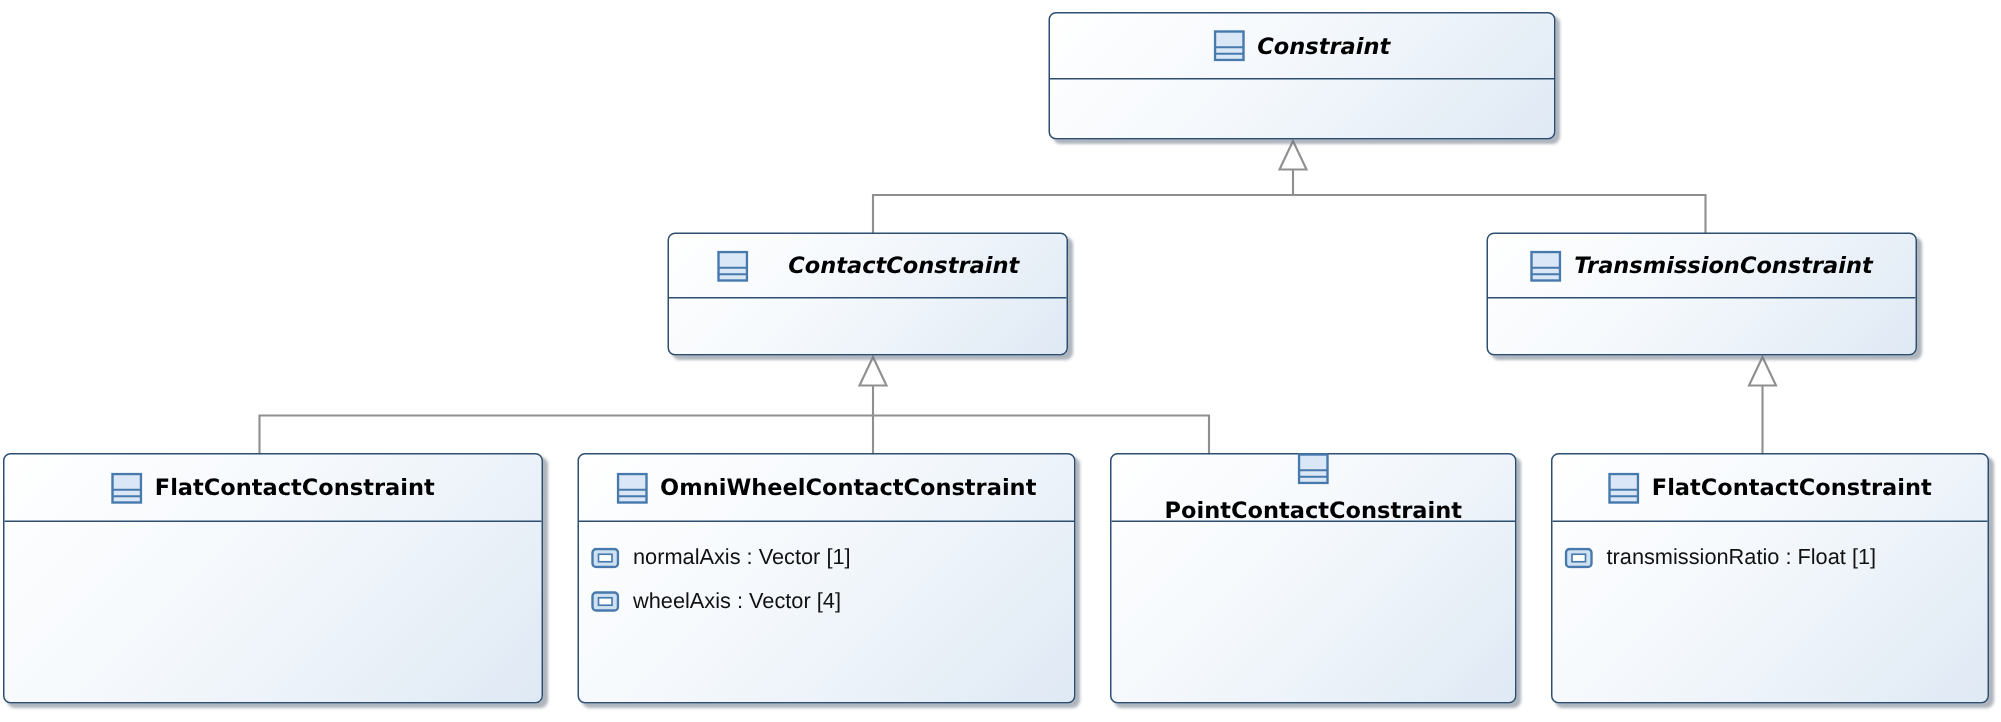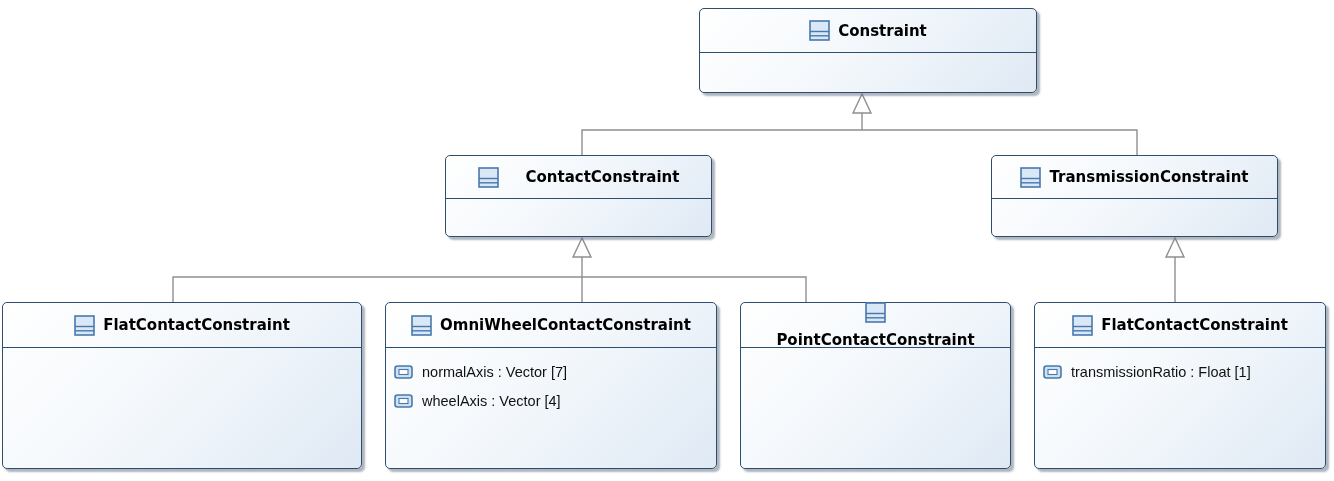--- a/index.html
+++ b/index.html
@@ -23,21 +23,21 @@
     flex:0 0 auto;
     box-sizing:border-box;
   }
   .uml-class .title{
     font-family:"DejaVu Sans",sans-serif;
     font-weight:bold;
     font-size:15px;
     color:#000000;
     white-space:nowrap;
   }
-  .uml-class.abstract .title{}
+  .uml-class.abstract .title{font-style:italic;}
   .uml-class .body{
     flex:1 1 auto;
     padding:9px 8px 0 8px;
   }
   .attr-row{
     display:flex;align-items:center;gap:9px;
     height:29px;
   }
   .attr-text{
     font-family:"Liberation Sans",sans-serif;
@@ -129,21 +129,21 @@
         <line x1="1" y1="15.8" x2="20" y2="15.8" stroke="#4879ad" stroke-width="1.4"></line>
       </svg>
       <span class="title">OmniWheelContactConstraint</span>
     </div>
     <div class="body">
       <div class="attr-row">
         <svg class="icon" width="19" height="14" viewBox="0 0 19 14">
           <rect x="1" y="1" width="17" height="12" rx="2.5" fill="#cfe2f3" stroke="#4879ad" stroke-width="1.6"></rect>
           <rect x="5" y="4.5" width="9" height="5" fill="#ffffff" stroke="#4879ad" stroke-width="1.1"></rect>
         </svg>
-        <span class="attr-text">normalAxis : Vector [7]</span>
+        <span class="attr-text">normalAxis : Vector [1]</span>
       </div>
       <div class="attr-row">
         <svg class="icon" width="19" height="14" viewBox="0 0 19 14">
           <rect x="1" y="1" width="17" height="12" rx="2.5" fill="#cfe2f3" stroke="#4879ad" stroke-width="1.6"></rect>
           <rect x="5" y="4.5" width="9" height="5" fill="#ffffff" stroke="#4879ad" stroke-width="1.1"></rect>
         </svg>
         <span class="attr-text">wheelAxis : Vector [4]</span>
       </div>
     </div>
   </div>

